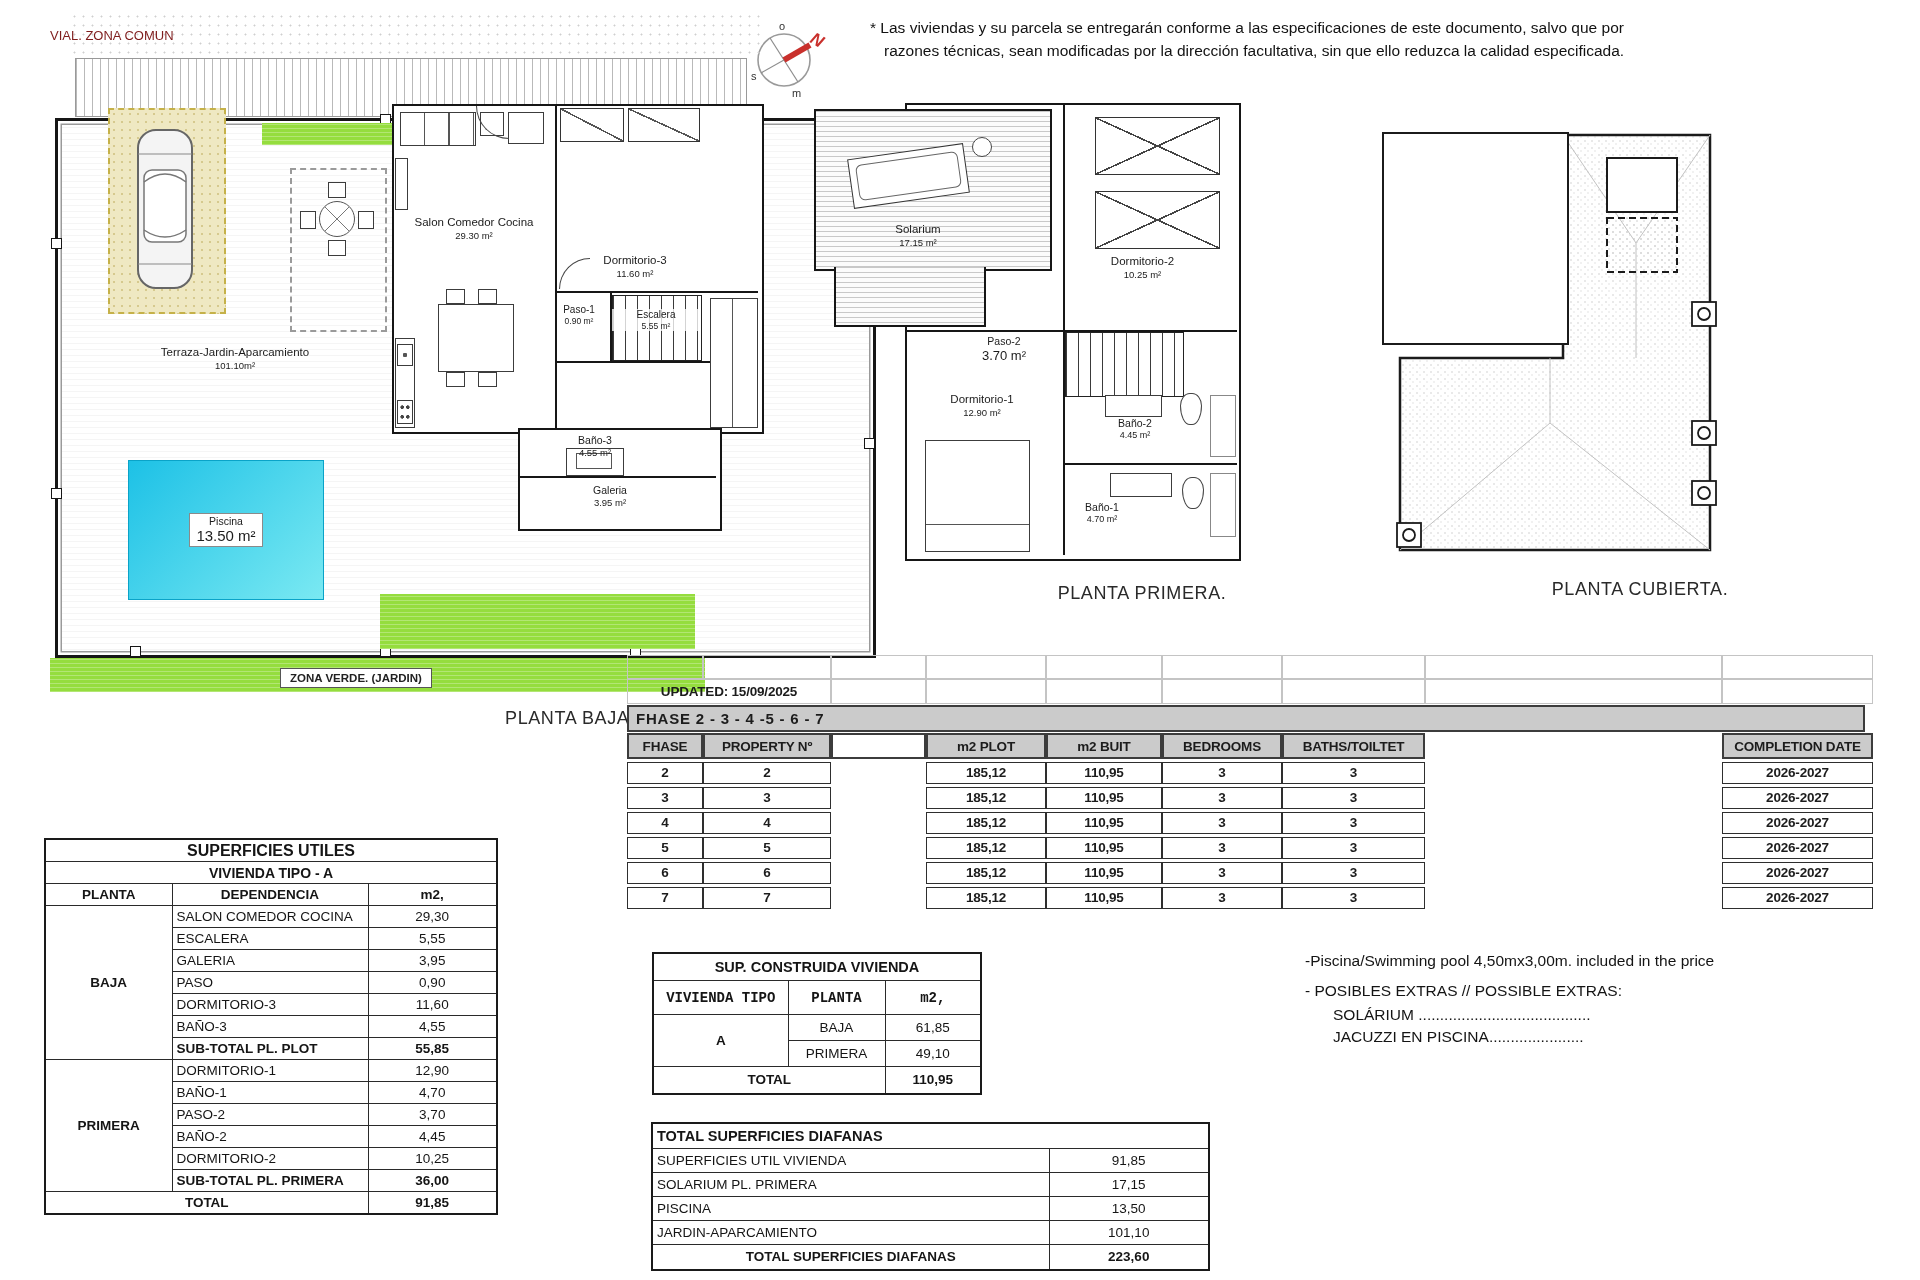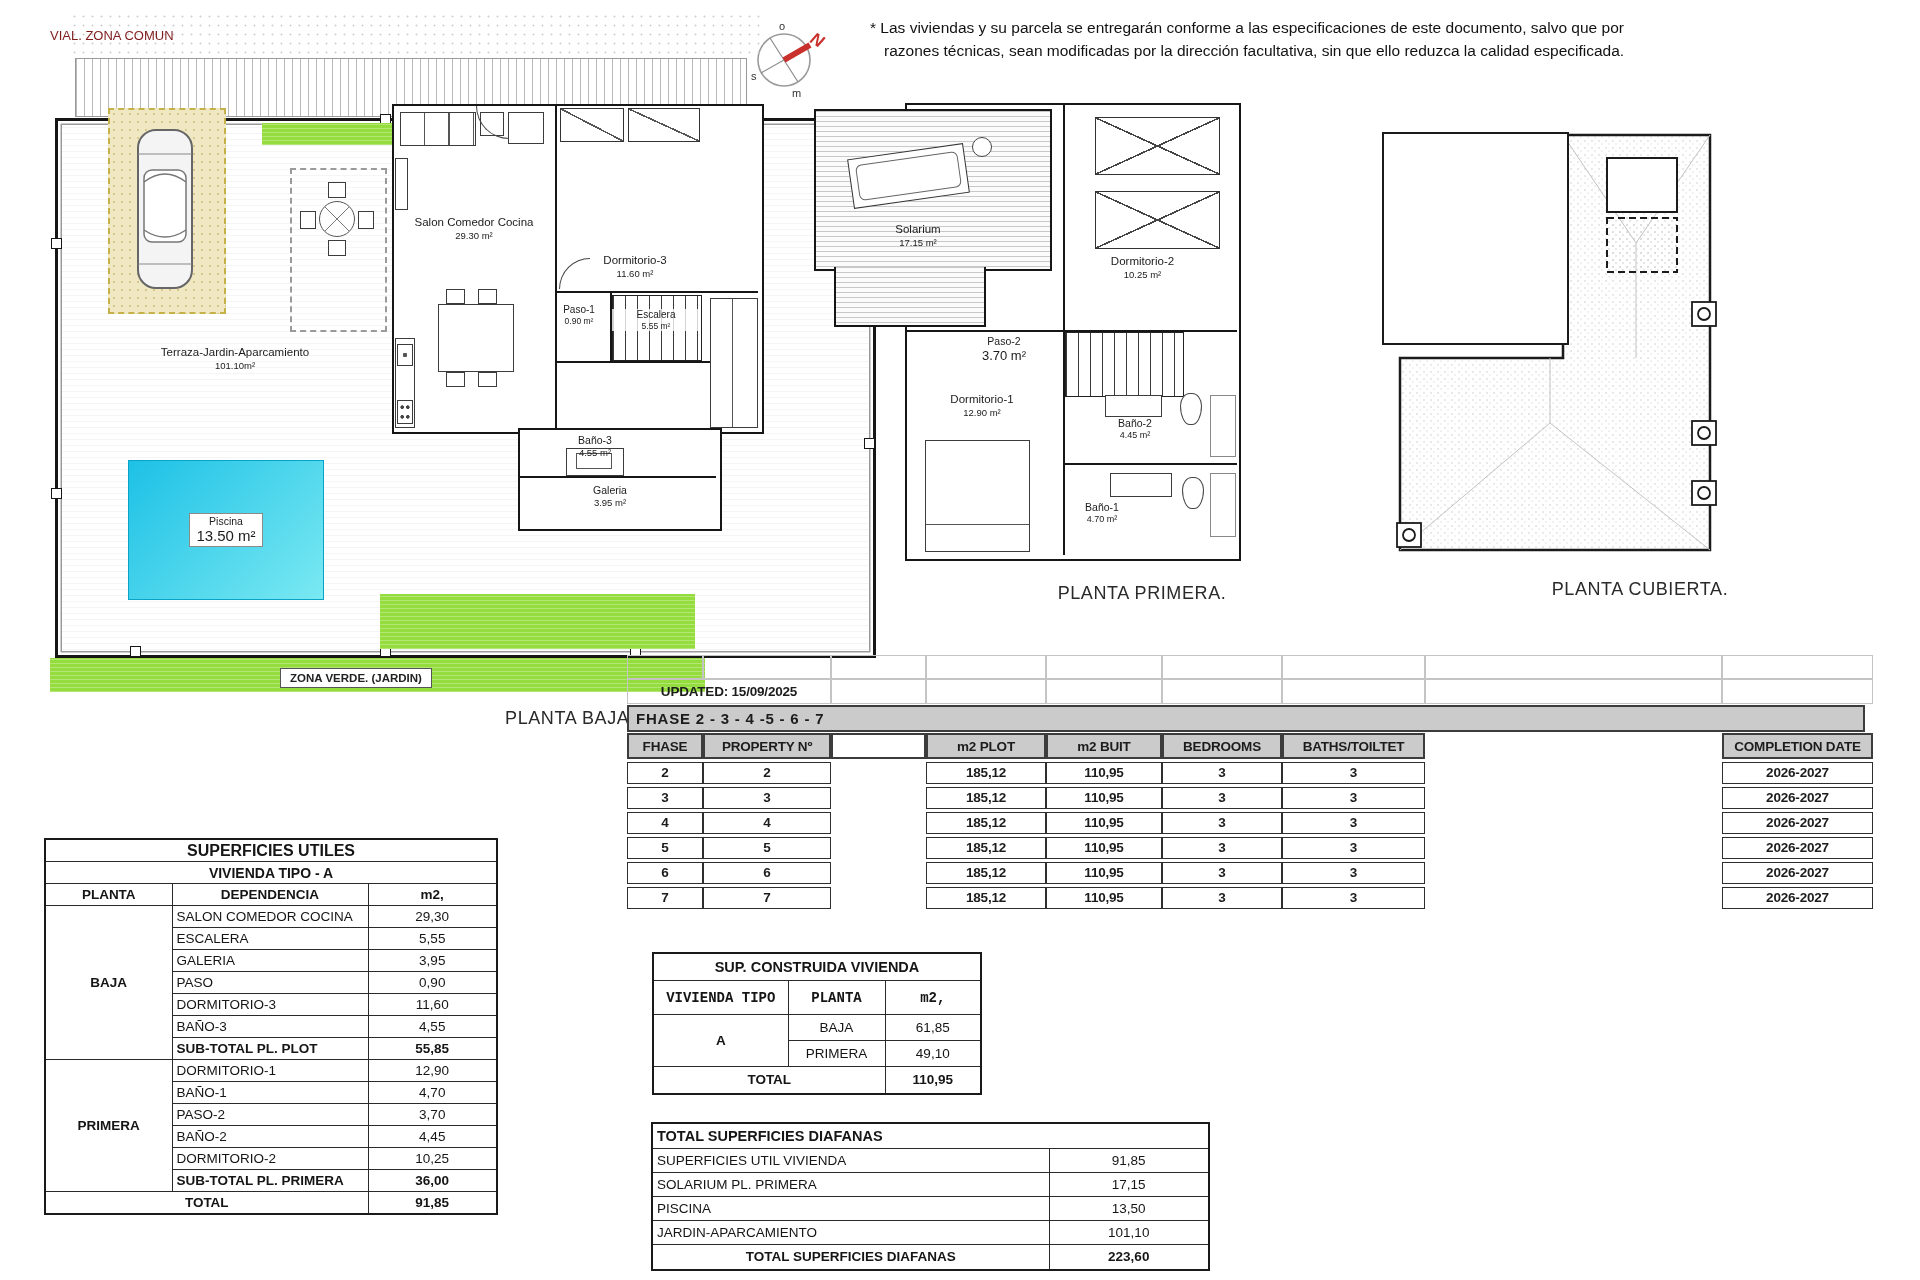--- a/index.html
+++ b/index.html
@@ -528,14 +528,20 @@
           <td>JARDIN-APARCAMIENTO</td>
           <td class="ctr">101,10</td>
         </tr>
     <tr style="height:25px;">
       <td class="ctr b">TOTAL SUPERFICIES DIAFANAS</td>
       <td class="ctr b">223,60</td>
     </tr>
   </tbody>
     </table>
 
+  <div class="abs" style="left:1305px;top:952px;width:610px;">
+    <div class="note">-Piscina/Swimming pool 4,50mx3,00m. included in the price</div>
+    <div class="note" style="margin-top:12px;">- POSIBLES EXTRAS // POSSIBLE EXTRAS:</div>
+    <div class="note" style="margin-top:6px;padding-left:28px;">SOLÁRIUM ........................................</div>
+    <div class="note" style="margin-top:4px;padding-left:28px;">JACUZZI EN PISCINA......................</div>
+  </div>
 
 </div>
 
 </body></html>

